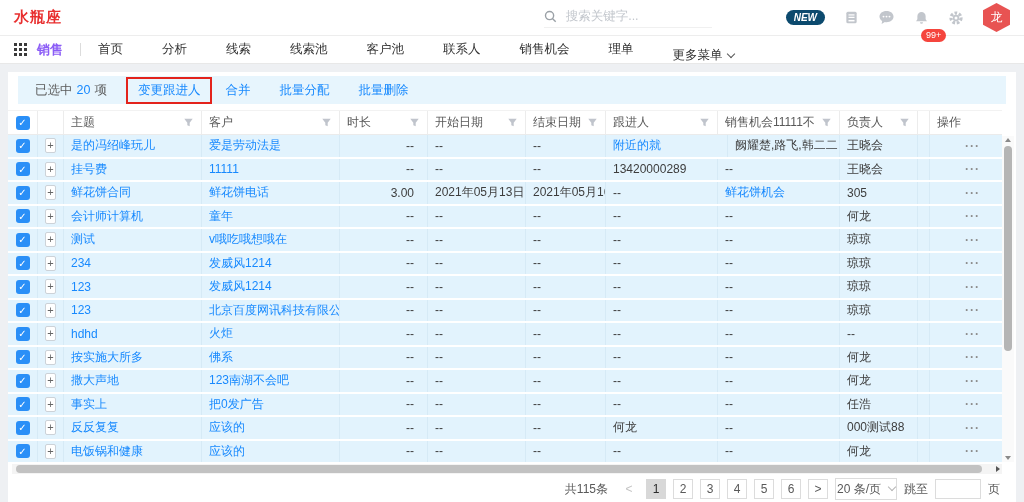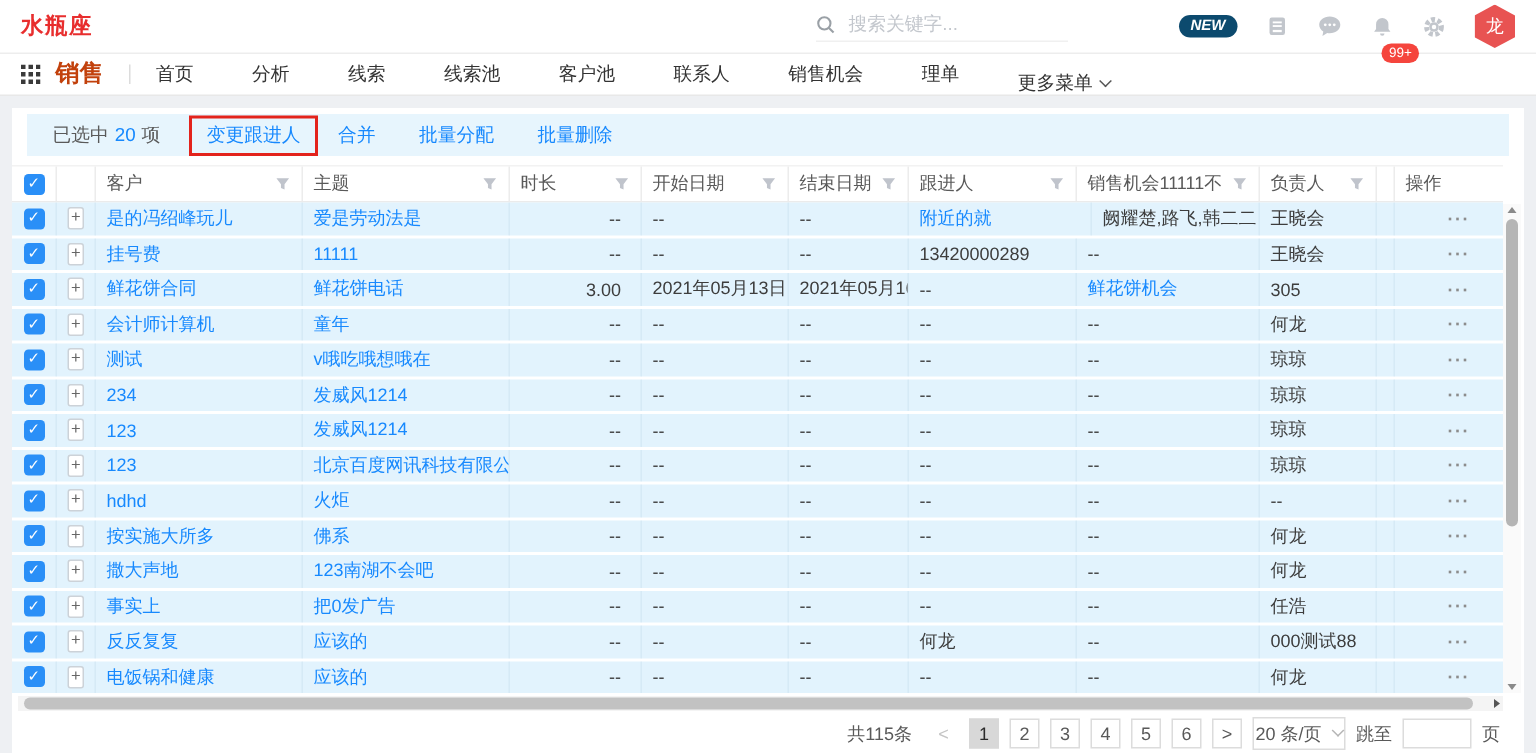--- a/index.html
+++ b/index.html
@@ -20,21 +20,21 @@
   .ticon { position:relative; display:flex; align-items:center; cursor:pointer; }
   .badge99 { position:absolute; top:-9px; left:7px; background:#f5453d; color:#fff;
              font-size:9px; line-height:1; padding:2px 5px; border-radius:8px;margin-top:28px; }
   .avatar { width:27px; height:29px; background:#e85352; color:#fff; font-size:12px;
             display:flex; align-items:center; justify-content:center; cursor:pointer;
             clip-path:polygon(50% 0,100% 25%,100% 75%,50% 100%,0 75%,0 25%); }
 
   
   .navbar { height:28px; background:#fff; border-bottom:1px solid #e8e8e8;
             display:flex; align-items:center; padding:0 14px; }
-  .module { font-weight:bold; font-size:16px; color:#c2410c; margin-left:10px; }
+  .module { font-weight:bold; font-size:13px; color:#8b5cf6; margin-left:10px; }
   .nav-div { width:1px; height:13px; background:#dcdcdc; margin:0 17px; }
   .nav-item { font-size:12.5px; color:#333; margin-right:39px; cursor:pointer; white-space:nowrap; }
   .more-menu { font-size:12.5px; color:#333; display:flex; align-items:center; gap:5px; cursor:pointer;margin-top:12px; }
   .chev-down { width:6px; height:6px; border-right:1.4px solid #555; border-bottom:1.4px solid #555;
                transform:rotate(45deg); margin-top:-4px; }
 
   
   .content { margin:8px 8px 0; background:#fff; height:404px; overflow:hidden; }
 
   .action-bar { margin:4px 10px 6px; height:28px; background:#e7f5fd; display:flex;
@@ -204,30 +204,30 @@
     <a class="action-link">批量分配</a>
     <a class="action-link">批量删除</a>
   </div>
 
   <div class="table-wrap">
     <div class="thead">
       <div class="th col-check">
           <span class="cb">✓</span>
         </div>
       <div class="th col-expand"></div>
+      <div class="th col-topic">
+        <span>主题</span>
+        <span class="funnel">
+            <svg width="11" height="11" viewBox="0 0 12 12">
+              <path d="M1.4 2h9.2L7.3 6.3v3.8L4.7 9V6.3z" fill="#c0c4cc"></path>
+            </svg>
+          </span>
+      </div>
       <div class="th col-cust">
         <span>客户</span>
-        <span class="funnel">
-            <svg width="11" height="11" viewBox="0 0 12 12">
-              <path d="M1.4 2h9.2L7.3 6.3v3.8L4.7 9V6.3z" fill="#c0c4cc"></path>
-            </svg>
-          </span>
-      </div>
-      <div class="th col-topic">
-        <span>主题</span>
         <span class="funnel">
             <svg width="11" height="11" viewBox="0 0 12 12">
               <path d="M1.4 2h9.2L7.3 6.3v3.8L4.7 9V6.3z" fill="#c0c4cc"></path>
             </svg>
           </span>
       </div>
       <div class="th col-dur">
         <span>时长</span>
         <span class="funnel">
             <svg width="11" height="11" viewBox="0 0 12 12">

